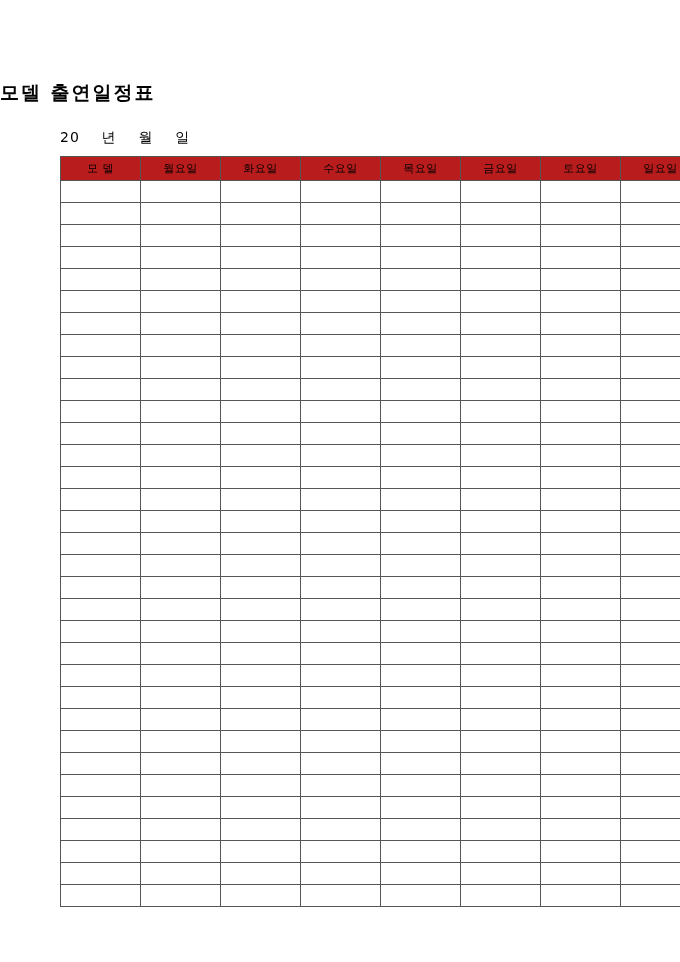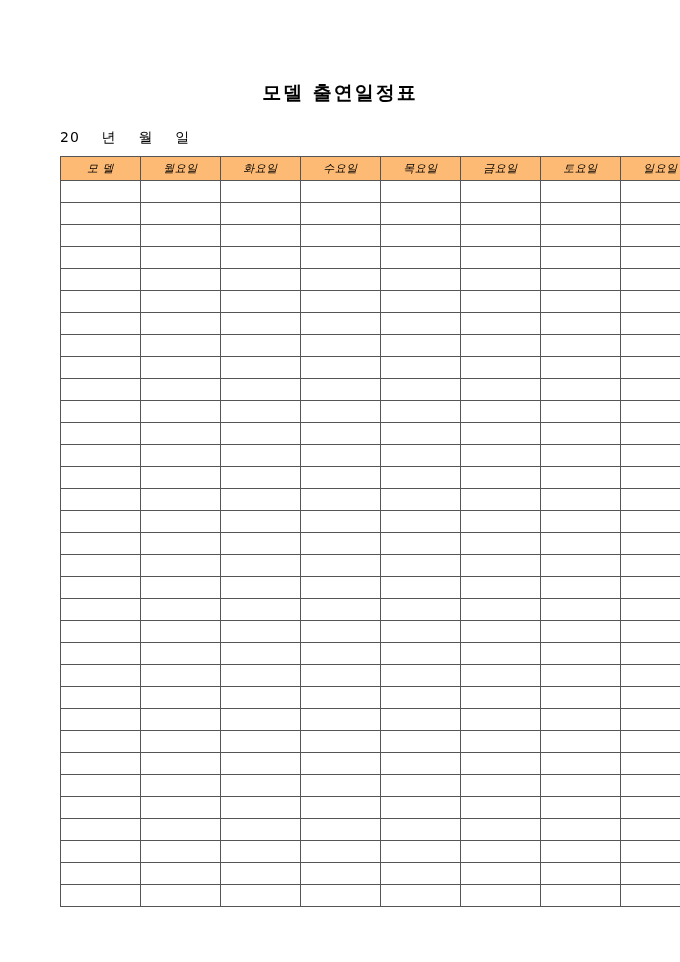--- a/index.html
+++ b/index.html
@@ -21,21 +21,20 @@
     height: 962px;
     box-sizing: border-box;
     position: relative;
   }
 
   .doc-title {
     position: absolute;
     top: 80px;
     left: 0;
     width: 680px;
-    text-align: center;
     font-size: 19px;
     font-weight: bold;
     letter-spacing: 2px;
     font-family: "DejaVu Sans", "Liberation Sans", sans-serif;
   }
 
   .date-line {
     position: absolute;
     top: 129px;
     left: 60px;
@@ -64,24 +63,23 @@
     padding: 0;
     margin: 0;
     text-align: center;
     vertical-align: middle;
     font-size: 11px;
     font-weight: normal;
     font-family: "DejaVu Sans", "Liberation Sans", sans-serif;
   }
 
   table.schedule thead th {
-    background: #fdba74;
+    background: #b91c1c;
     height: 23px;
     letter-spacing: 0.5px;
-    font-style: italic;
   }
 
   table.schedule col.c-model { width: 80px; }
   table.schedule col.c-day   { width: 80px; }
 
   table.schedule tbody td {
     background: #ffffff;
   }
 </style>
 </head>

